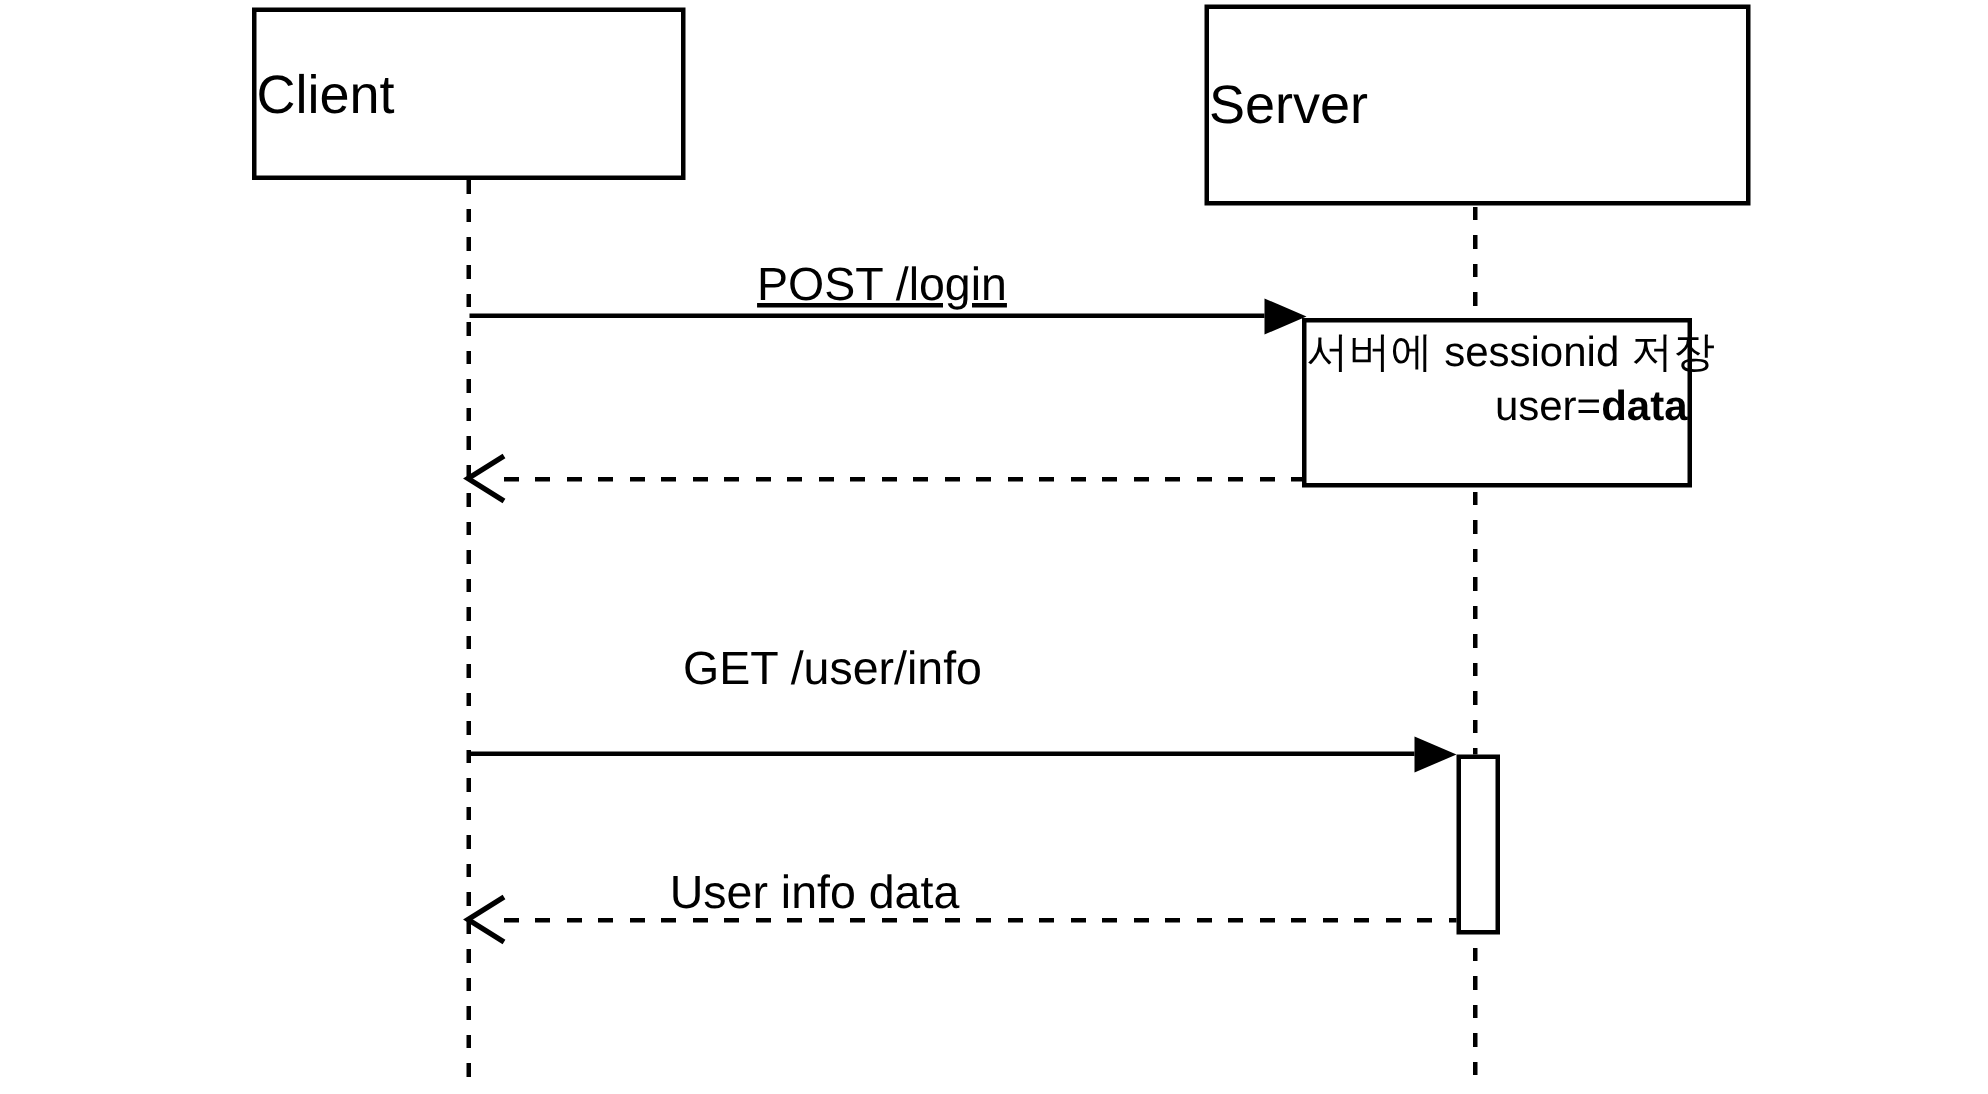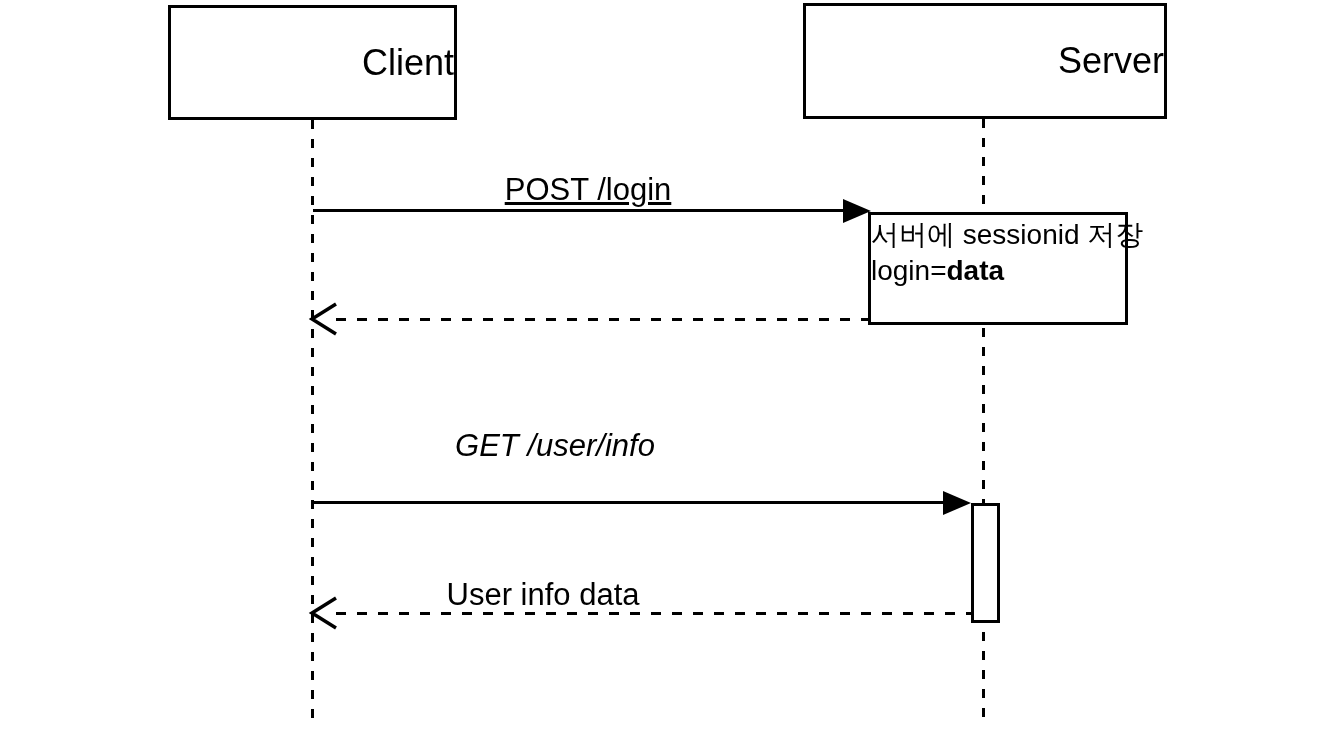--- a/index.html
+++ b/index.html
@@ -14,46 +14,46 @@
     overflow: hidden;
   }
 
   
   .participant {
     position: absolute;
     border: 3px solid #000000;
     background: #ffffff;
     display: flex;
     align-items: center;
-    justify-content: flex-end;
+    justify-content: flex-start;
     font-size: 36px;
     z-index: 2;
   }
   .client-box { left: 168px; top: 5px;  width: 289px; height: 115px; }
-  .server-box { left: 803px; top: 3px;  width: 364px; height: 116px; }
+  .server-box { left: 803px; top: 3px;  width: 364px; height: 134px; }
 
   
   .lifeline {
     position: absolute;
     width: 3px;
     background: repeating-linear-gradient(to bottom, #000000 0 9px, transparent 9px 19px);
     z-index: 1;
   }
   .client-lifeline { left: 311px; top: 120px; height: 602px; }
   .server-lifeline { left: 982px; top: 119px; height: 603px; }
 
   
   .note {
     position: absolute;
     left: 868px; top: 212px;
     width: 260px; height: 113px;
     border: 3px solid #000000;
     background: #ffffff;
     z-index: 2;
-    text-align: left;
+    text-align: right;
     font-size: 28px;
     line-height: 36px;
     padding-top: 2px;
     white-space: nowrap;
   }
 
   
   .activation {
     position: absolute;
     left: 971px; top: 503px;
@@ -115,29 +115,29 @@
   <div class="lifeline server-lifeline"></div>
 
   <div class="msg-label" style="left:588px; top:171px;text-decoration:underline;">
     <span>POST /login</span>
   </div>
   <div class="msg-line" style="left:313px; top:209px; width:530px;"></div>
   <div class="arrowhead-filled" style="left:843px; top:199px;"></div>
 
   <div class="note">
     <div>서버에 sessionid 저장</div>
-    <div><span>login=</span><span class="b">data</span></div>
+    <div><span>user=</span><span class="b">data</span></div>
   </div>
 
   <div class="msg-line dashed" style="left:336px; top:318px; width:532px;"></div>
   <svg class="open-head" style="left:306px; top:300px;" width="34" height="38" viewBox="0 0 34 38">
     <path d="M30 4 L6 19 L30 34" fill="none" stroke="#000000" stroke-width="3.5"></path>
   </svg>
 
-  <div class="msg-label" style="left:555px; top:427px;font-style:italic;">
+  <div class="msg-label" style="left:555px; top:427px;">
     <div>GET /user/info</div>
   </div>
   <div class="msg-line" style="left:313px; top:501px; width:630px;"></div>
   <div class="arrowhead-filled" style="left:943px; top:491px;"></div>
 
   <div class="activation"></div>
 
   <div class="msg-label" style="left:543px; top:576px;text-align:right;">
     <span>User info data</span>
   </div>

